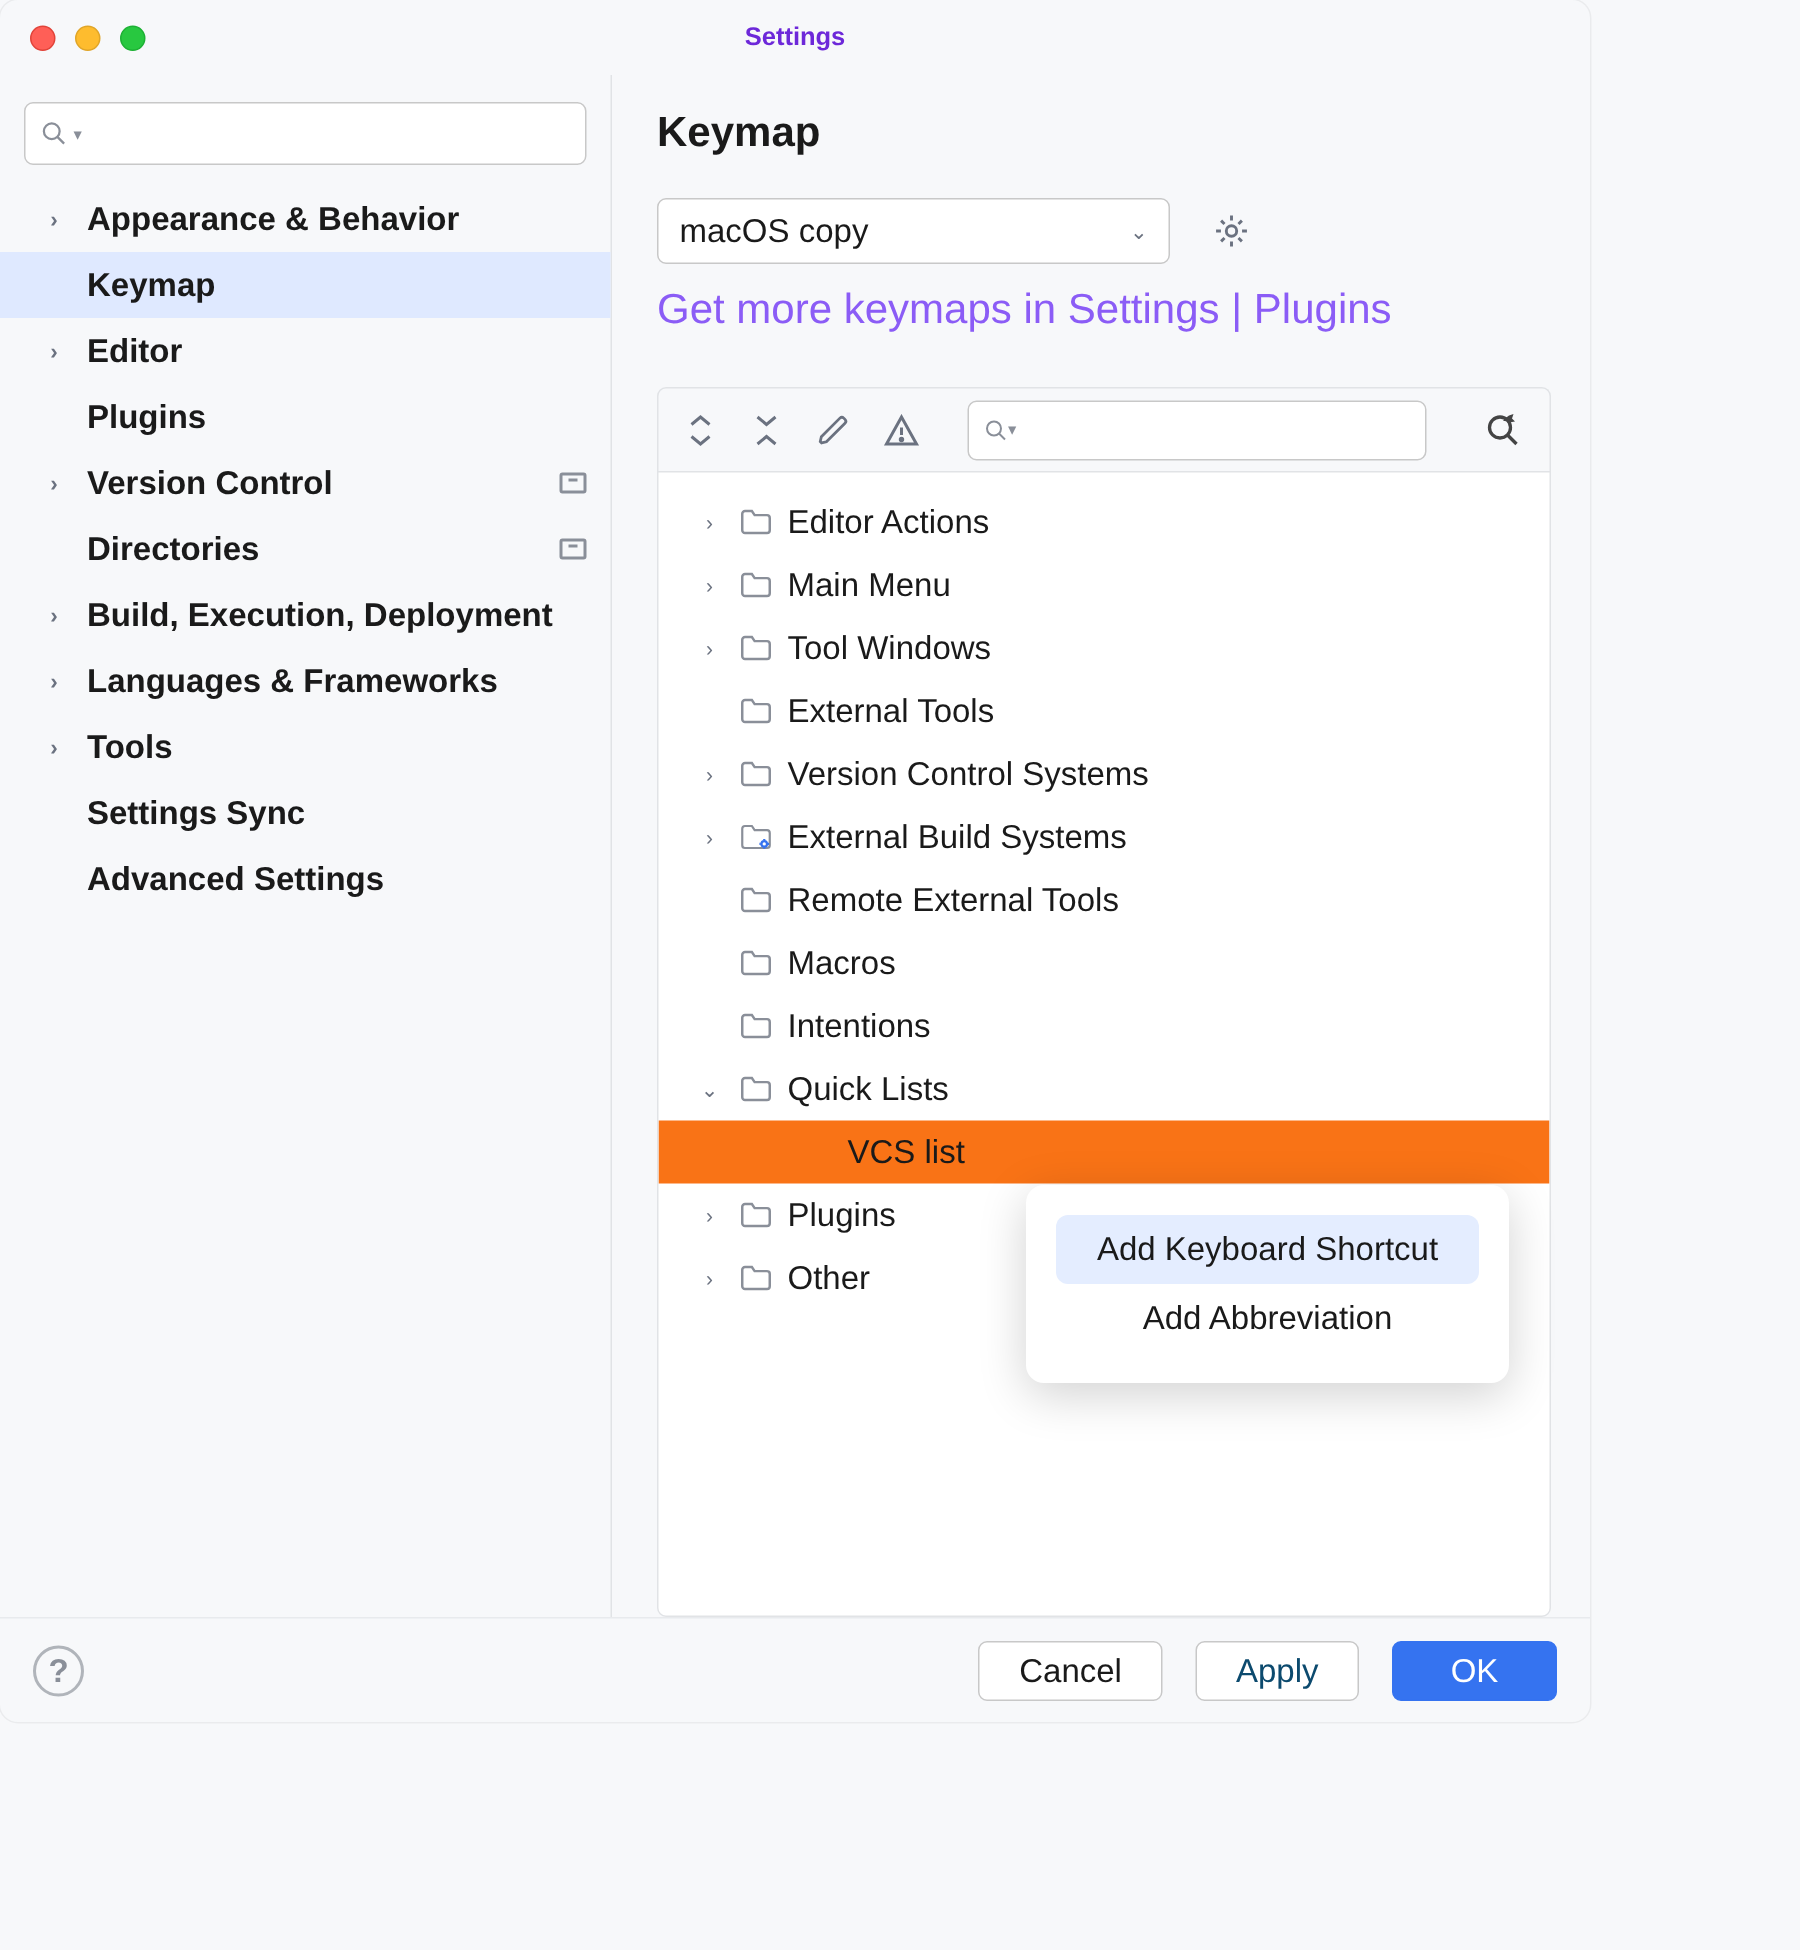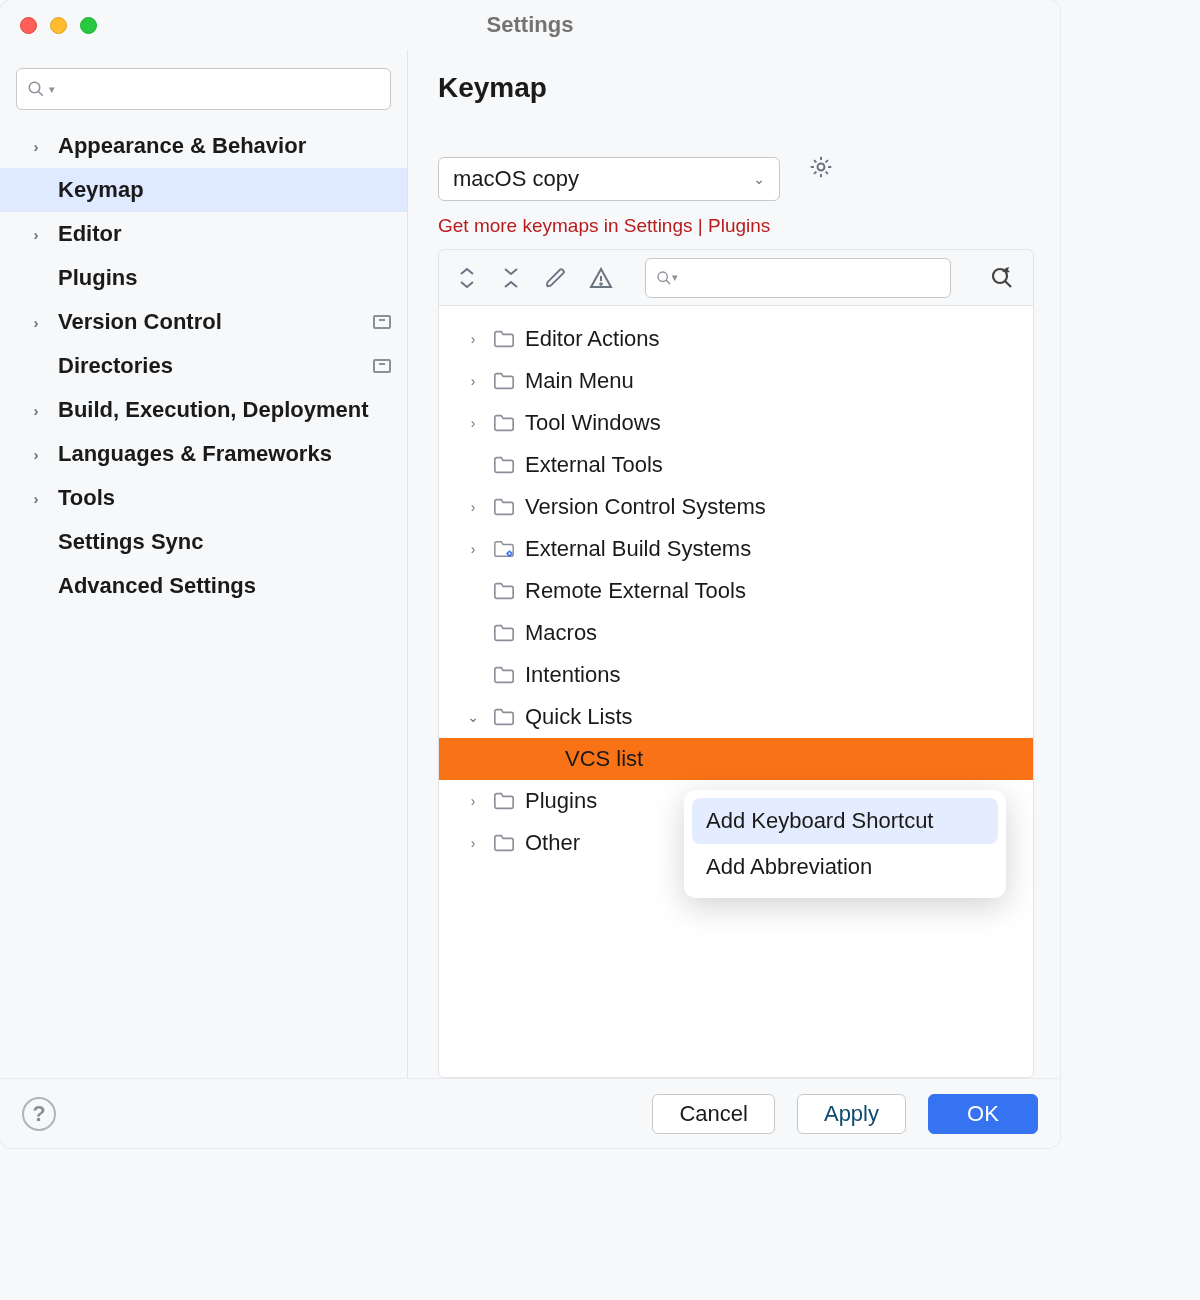--- a/index.html
+++ b/index.html
@@ -34,23 +34,23 @@
     padding-left: 20px;
   }
   .tl { width: 17px; height: 17px; border-radius: 50%; }
   .tl.red { background: #ff5f57; border: 1px solid #e14339; }
   .tl.yellow { background: #febc2e; border: 1px solid #e0a528; }
   .tl.green { background: #28c840; border: 1px solid #1db134; }
   .win-title {
     position: absolute;
     left: 0; right: 0;
     text-align: center;
-    font-size: 22px;
+    font-size: 17px;
     font-weight: 700;
-    color: #737373;
+    color: #6d28d9;
     pointer-events: none;
   }
   .body-split {
     flex: 1;
     display: flex;
     min-height: 0;
   }
   .left-pane {
     width: 408px;
     border-right: 1px solid #e1e3e6;
@@ -122,26 +122,25 @@
     width: 342px;
     height: 44px;
     border: 1px solid #c8c8c8;
     border-radius: 6px;
     background: #fff;
     display: flex;
     align-items: center;
     padding: 0 14px;
     font-size: 22px;
     justify-content: space-between;
-    margin-top: 25px;
   }
   .select .chev { color: #6b7280; font-size: 14px; }
   .gear { font-size: 26px; color: #6b7280; }
   .link {
-    color: #b91c1c; font-size: 19px; cursor: pointer; margin-bottom: 12px; display:inline-block;
+    color: #8b5cf6; font-size: 28px; cursor: pointer; margin-bottom: 36px; display:inline-block;
   }
   .toolbar {
     border: 1px solid #e1e3e6;
     border-bottom: none;
     border-top-left-radius: 6px;
     border-top-right-radius: 6px;
     display: flex;
     align-items: center;
     height: 56px;
     padding: 0 18px;
@@ -188,22 +187,23 @@
   .tree-row.child { padding-left: 96px; }
   .tree-row.selected { background: #f97316; }
   .context-menu {
     position: absolute;
     left: 684px;
     top: 790px;
     width: 322px;
     background: #fff;
     border-radius: 12px;
     box-shadow: 0 8px 32px rgba(0,0,0,0.18);
-    padding: 8px;
+    padding: 20px;
     z-index: 50;
+    text-align: center;
   }
   .cm-item {
     font-size: 22px;
     padding: 10px 14px;
     border-radius: 8px;
     cursor: pointer;
   }
   .cm-item.highlight { background: #e4edff; }
   .footer {
     height: 70px;

